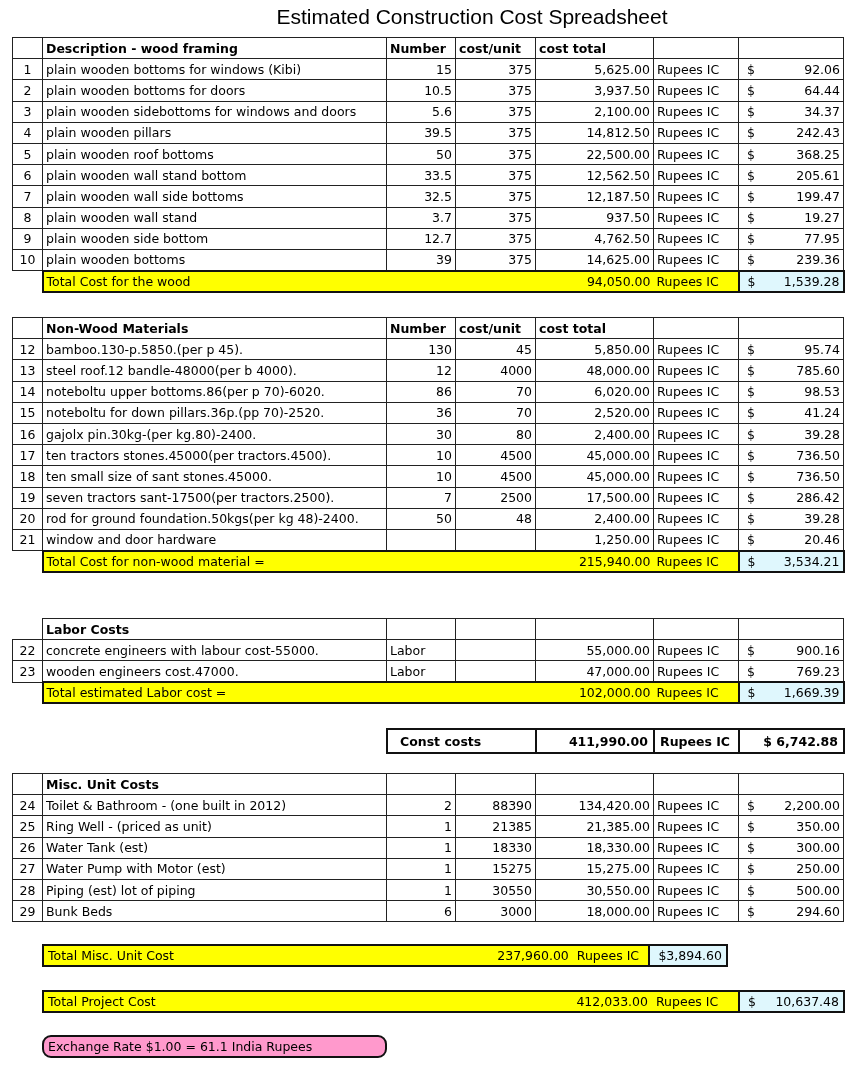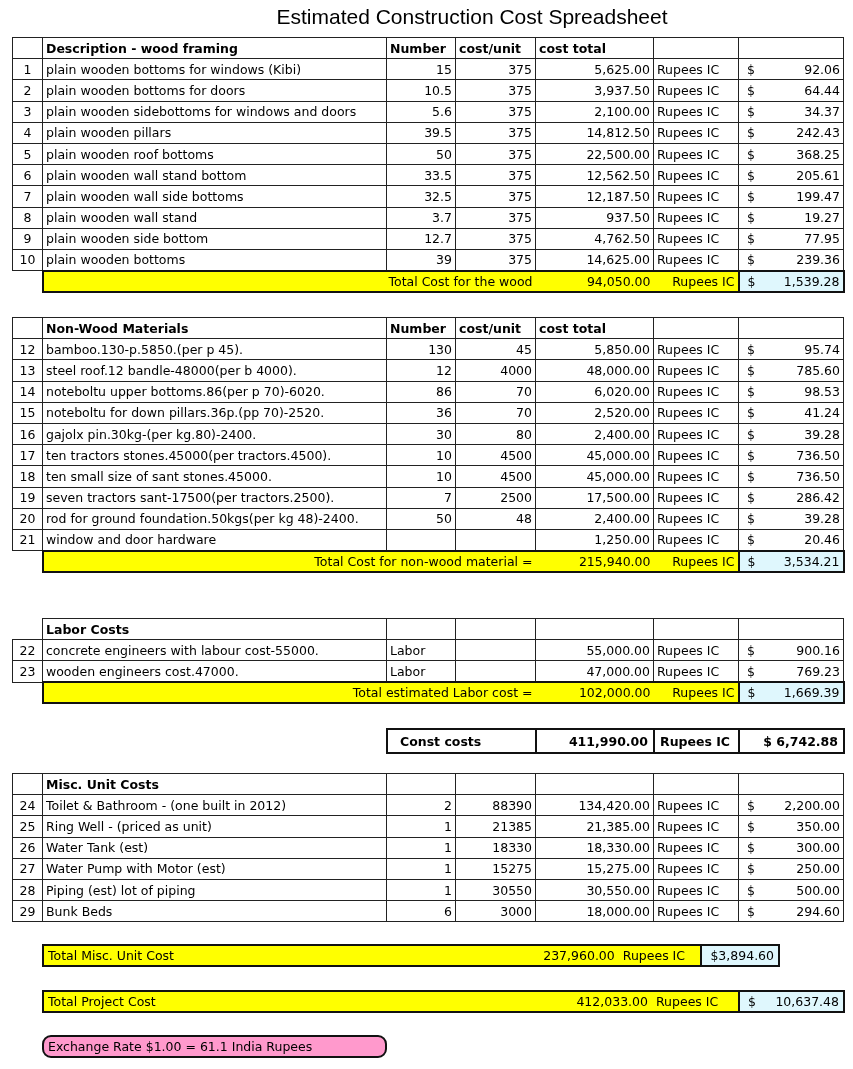--- a/index.html
+++ b/index.html
@@ -5,21 +5,21 @@
   * { box-sizing: border-box; margin: 0; padding: 0; }
   body { width: 853px; height: 1069px; background: #ffffff; position: relative; font-family: "DejaVu Sans", sans-serif; font-size: 12.5px; color: #000; overflow: hidden; }
   .title { position: absolute; top: 5px; left: 0; width: 853px; padding-left: 91px; text-align: center; font-family: "Liberation Sans", sans-serif; font-size: 21px; }
   .tbl { position: absolute; left: 12px; border-collapse: collapse; table-layout: fixed; }
   .tbl td { border: 1.5px solid #222; height: 21.2px; padding: 0 3px; white-space: nowrap; overflow: hidden; line-height: 19px; }
   .tbl td.n { text-align: center; }
   .tbl td.r { text-align: right; }
   .tbl td.hd { font-weight: bold; text-align: left; }
   .tbl td.dl { position: relative; }
   .tbl td.dl span.sym { position: absolute; left: 8px; }
-  .tbl tr.total td { border: 2.5px solid #111; background: #ffff00; text-align: right; }
+  .tbl tr.total td { border: 2.5px solid #111; background: #ffff00; }
   .tbl tr.total td.usd { background: #dff7fd; }
   .tbl tr.total td.blank { border: none; background: #fff; }
   .tbl tr.total td.merge { border-right: none; }
   .tbl tr.total td.mid { border-left: none; border-right: none; }
   .tbl tr.total td.cur { border-left: none; }
   .box { position: absolute; border: 2.5px solid #111; display: flex; align-items: center; height: 23px; }
   .box .seg { height: 100%; display: flex; align-items: center; padding: 0 4px; }
   .hl-yellow { background: #ffff00; }
   .hl-blue { background: #dff7fd; }
   .hl-pink { background: #ff99cc; border-radius: 9px; }
@@ -406,21 +406,21 @@
         <td>Bunk Beds</td>
         <td class="r">6</td>
         <td class="r">3000</td>
         <td class="r">18,000.00</td>
         <td>Rupees IC</td>
         <td class="r dl"><span class="sym">$</span><span>294.60</span></td>
       </tr>
     </tbody>
 </table>
 
-<div class="box" style="left:42px; top:944px; width:738px;">
+<div class="box" style="left:42px; top:944px; width:686px;">
   <div class="seg hl-yellow" style="width:490px;">Total Misc. Unit Cost</div>
   <div class="seg hl-yellow" style="width:118px; justify-content:flex-end;">237,960.00</div>
   <div class="seg hl-yellow" style="width:88px; border-right:2.5px solid #111;">Rupees IC</div>
   <div class="seg hl-blue" style="flex:1; justify-content:space-between;">
     <span style="padding-left:4px;">$</span>
     <span>3,894.60</span>
   </div>
 </div>
 
 <div class="box" style="left:42px; top:990px; width:803px;">

